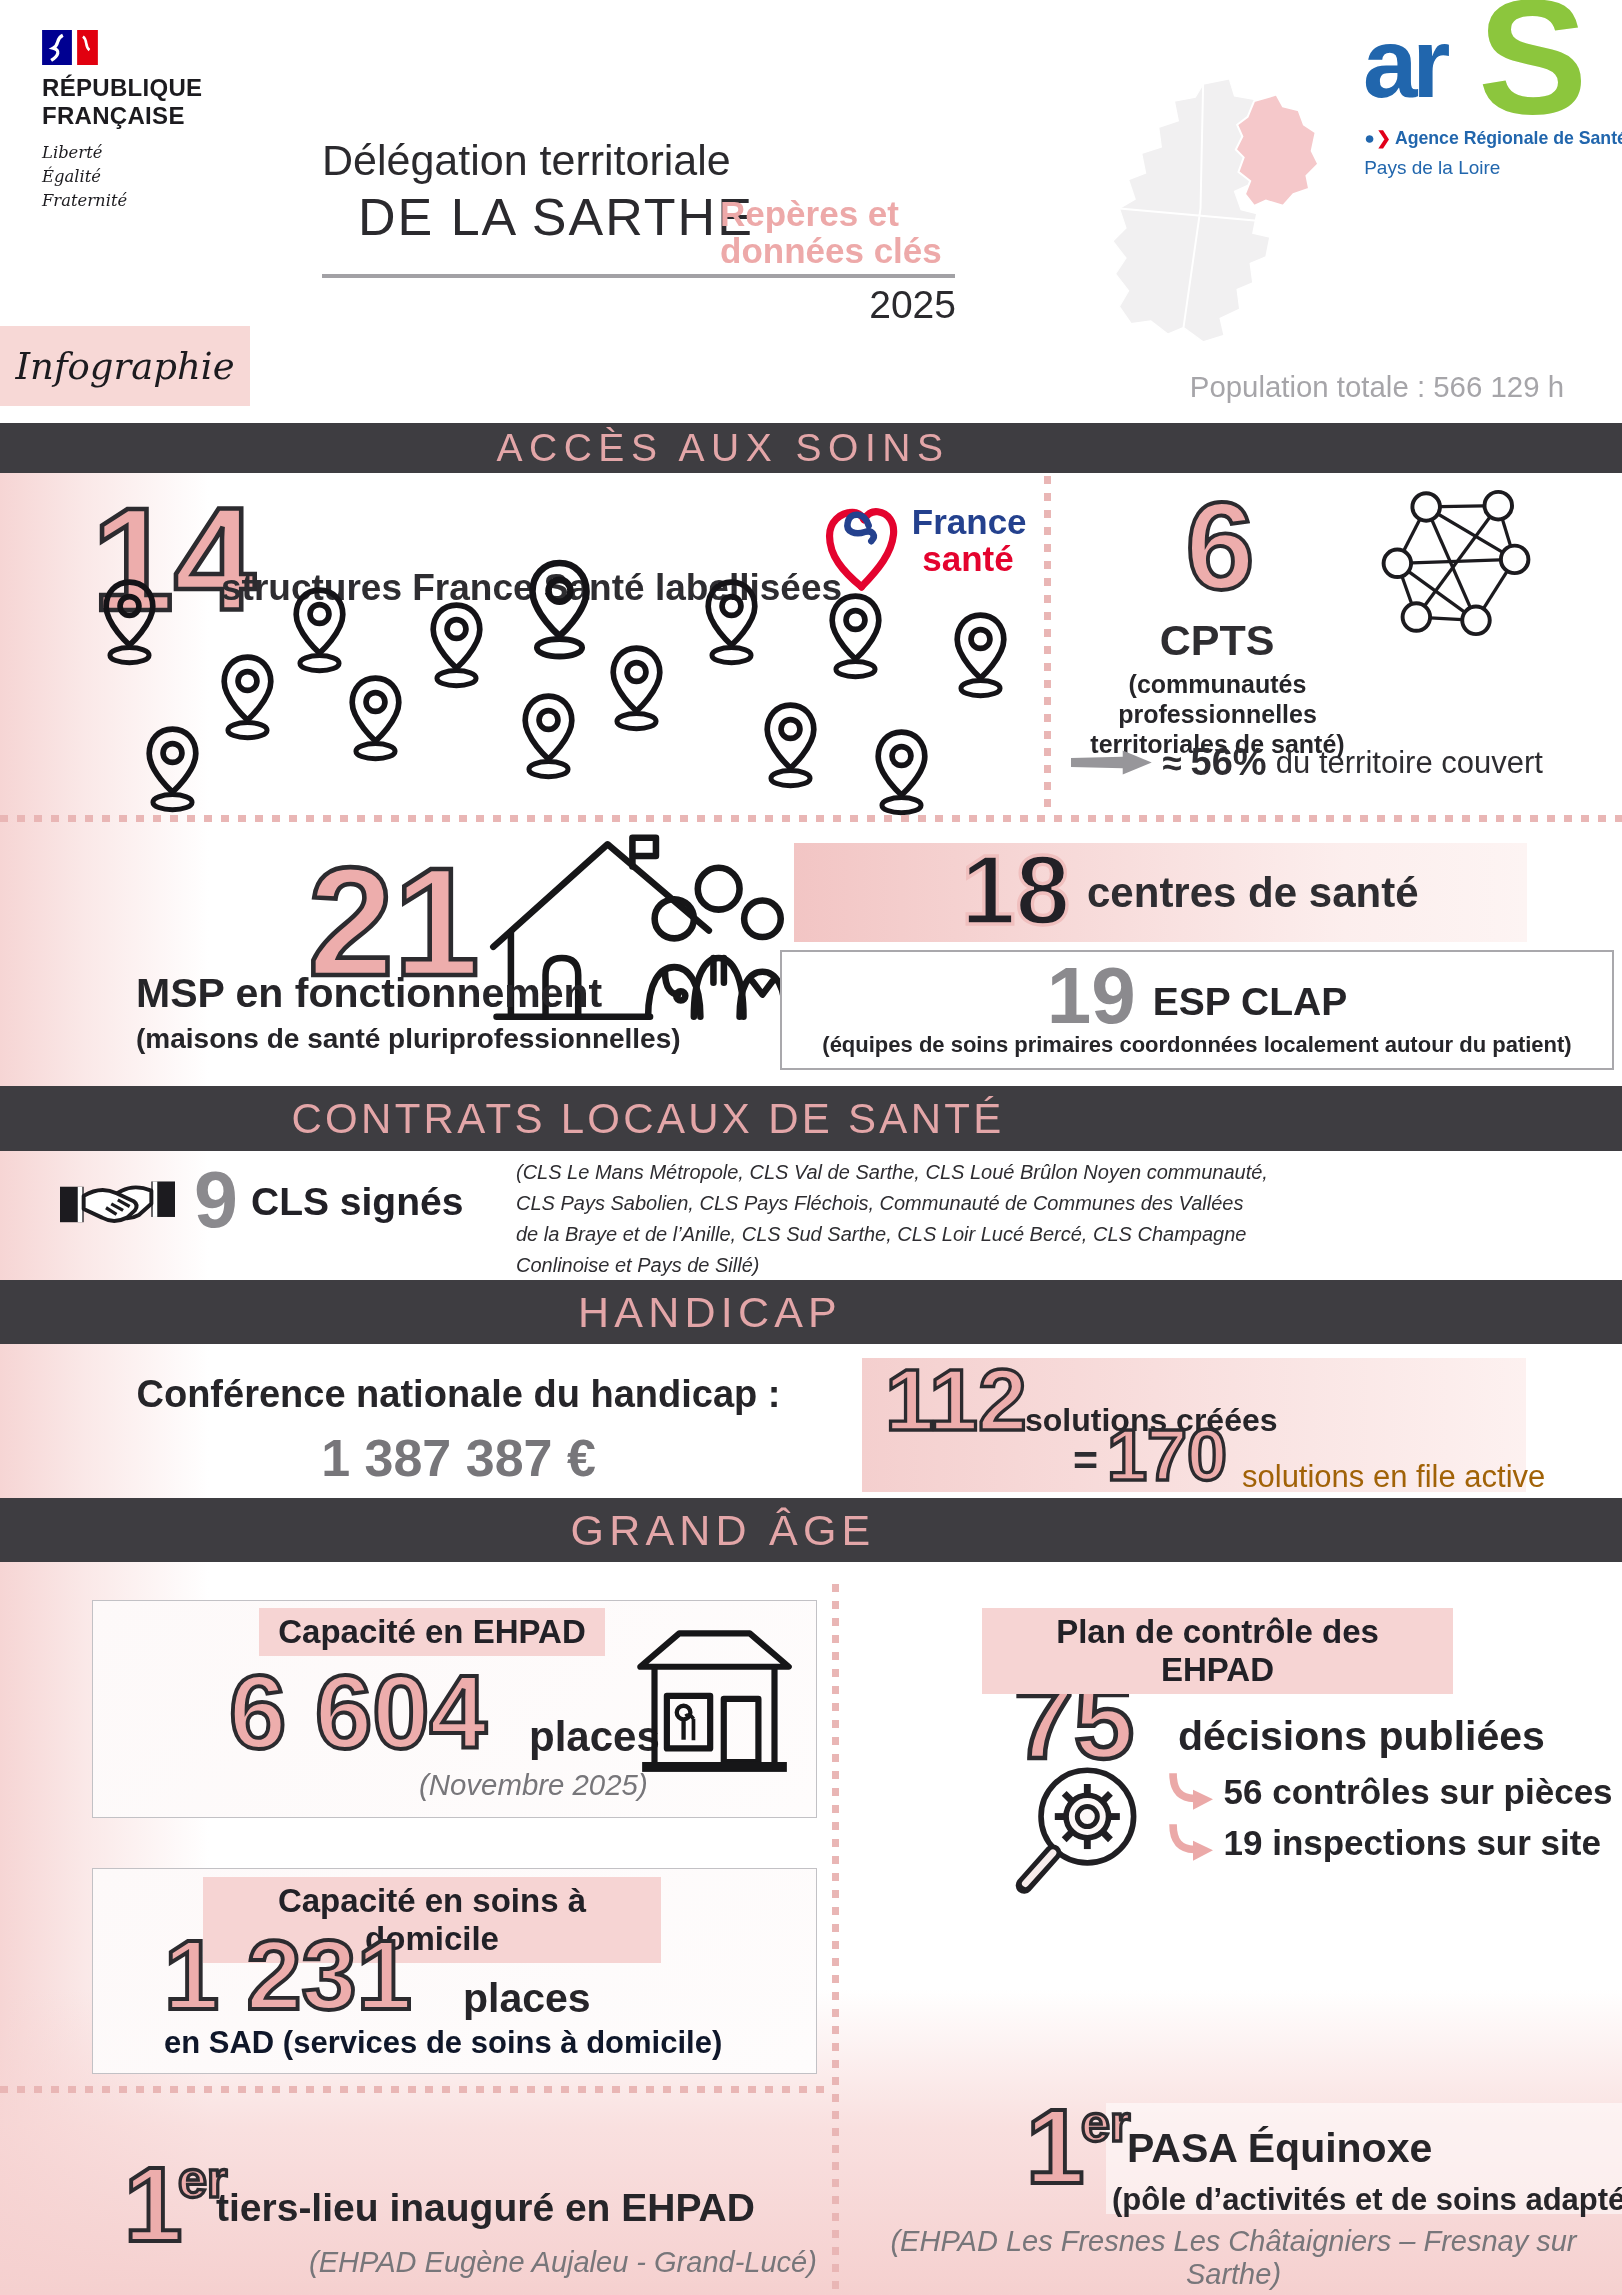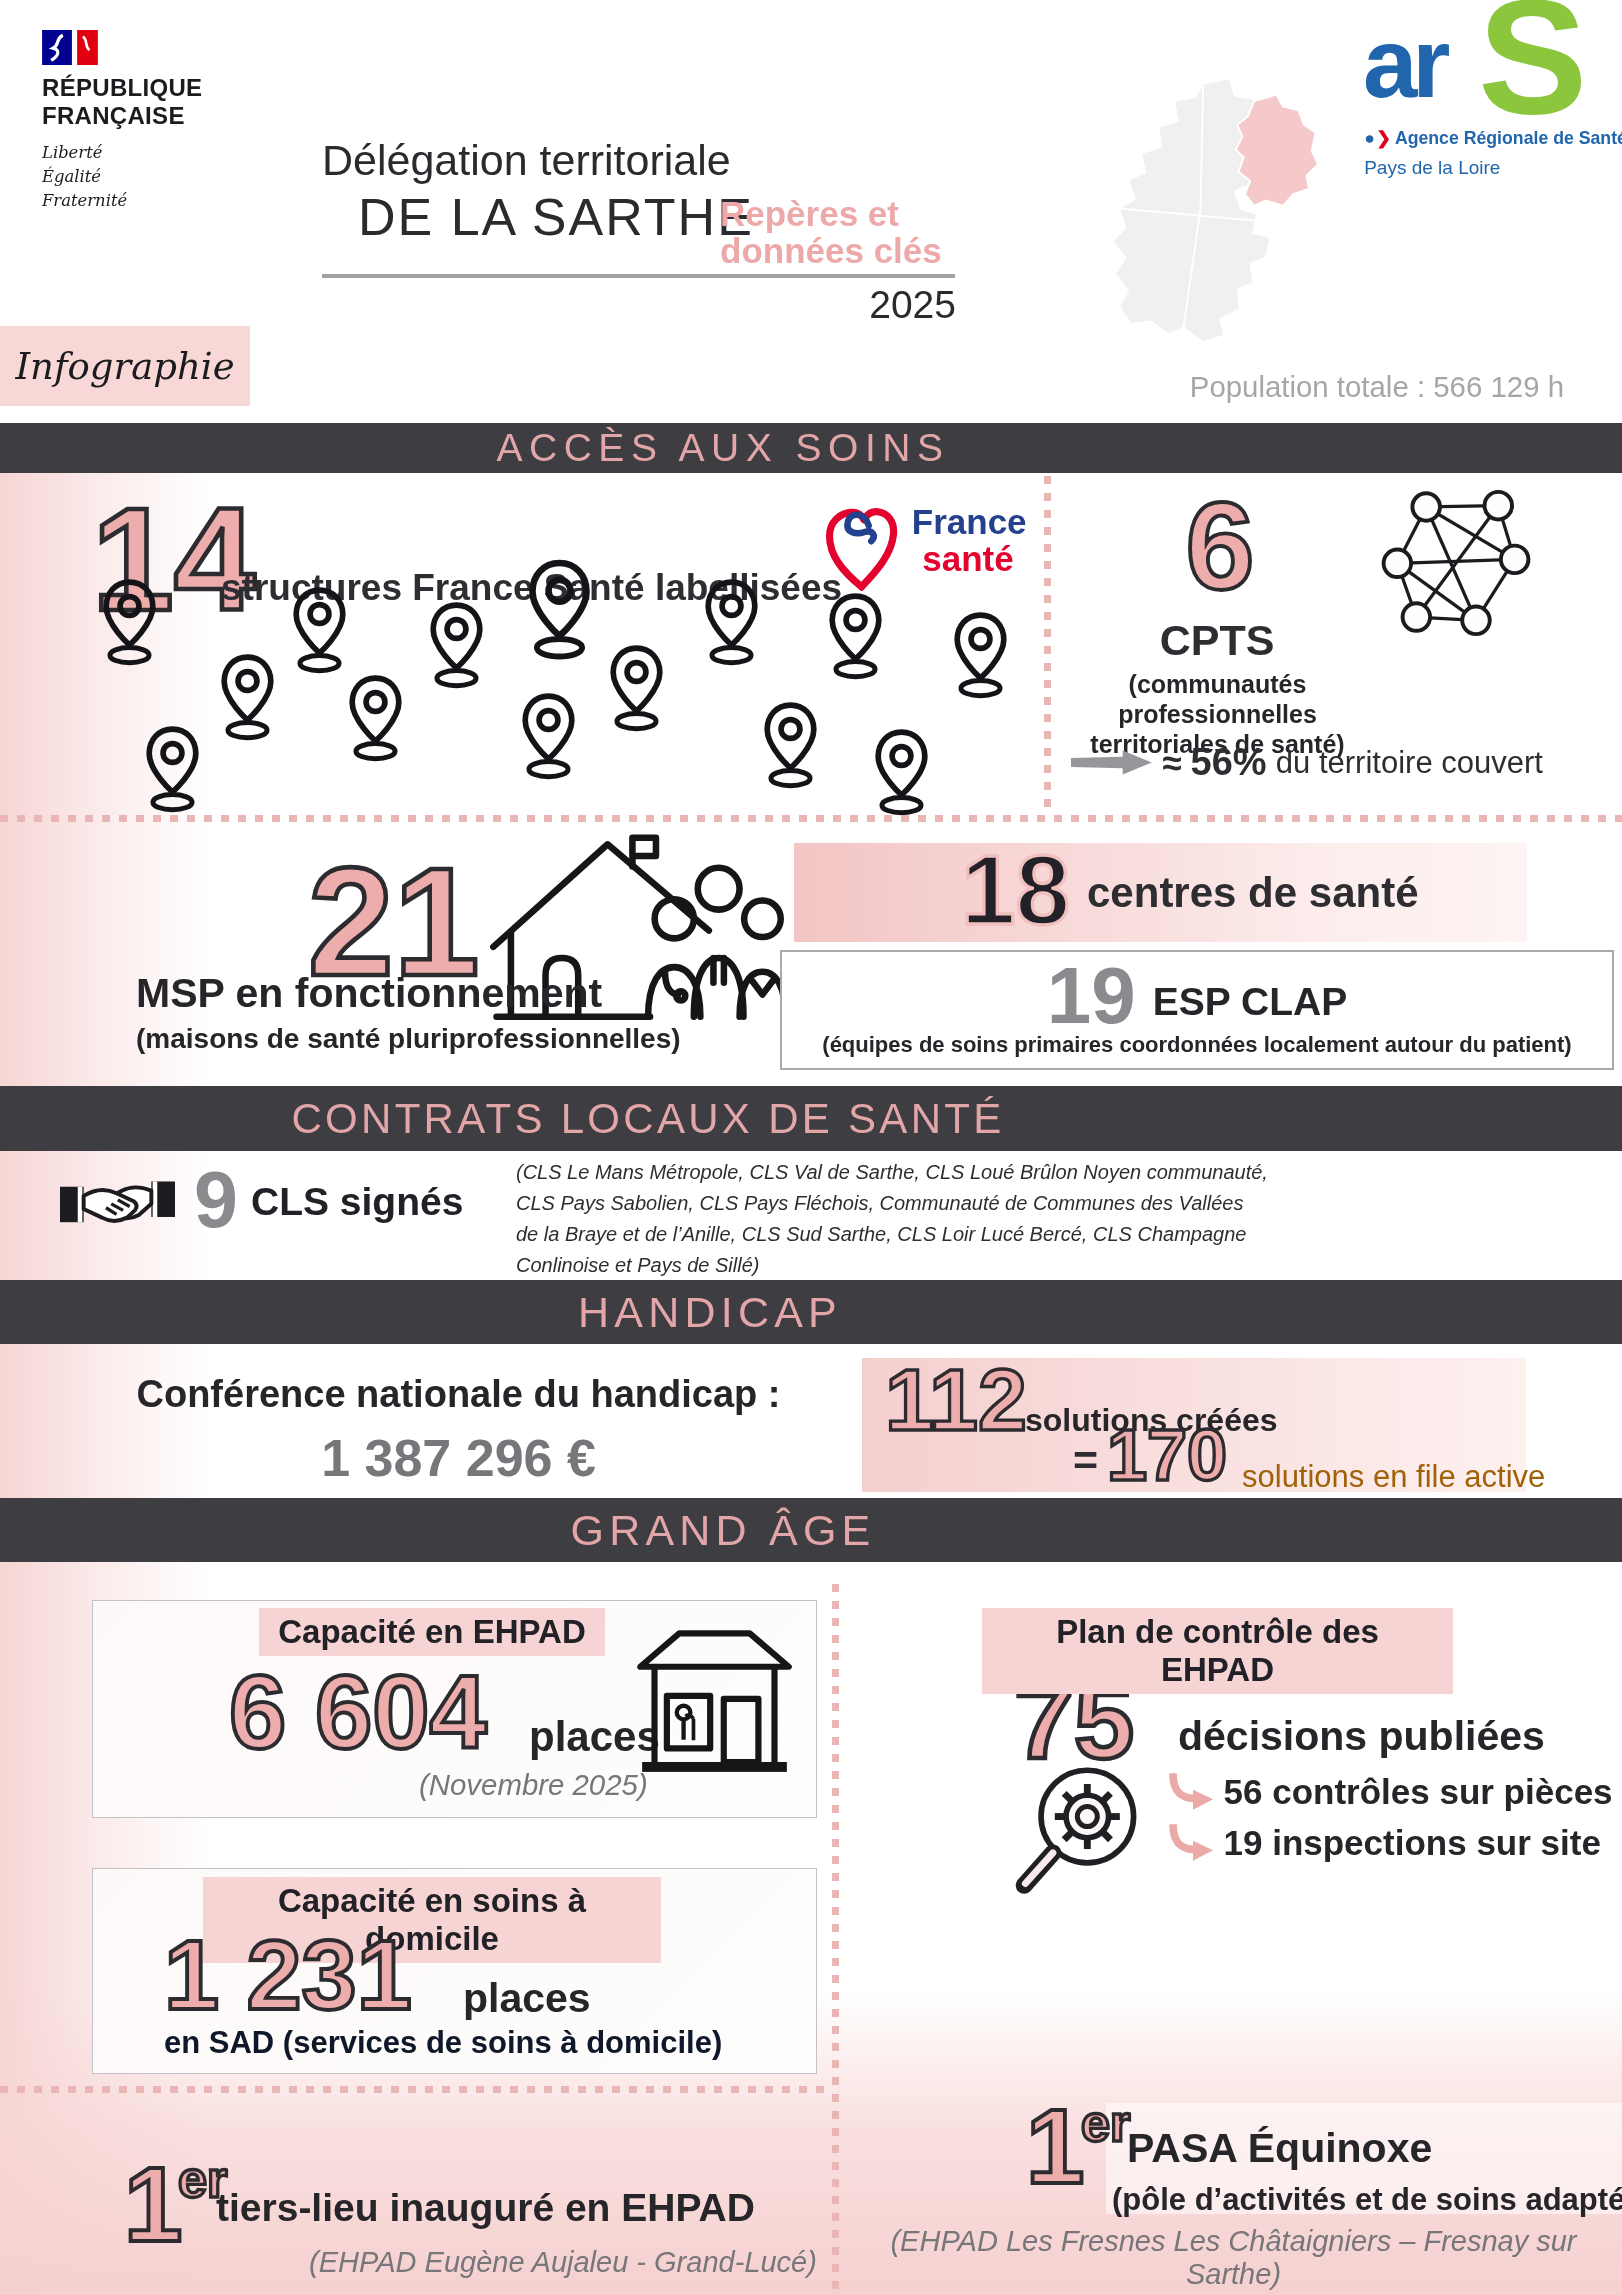--- a/index.html
+++ b/index.html
@@ -325,21 +325,21 @@
   </svg>
   <span class="abs num-gray" style="left:194px;top:1160px;font-size:79px;">9</span>
   <span class="abs nowrap" style="left:251px;top:1180px;font-size:39px;font-weight:800;color:#222127;">CLS signés</span>
   <div class="abs" style="left:516px;top:1157px;width:753px;font-size:20px;line-height:31px;font-style:italic;color:#2e2d31;">(CLS Le Mans Métropole, CLS Val de Sarthe, CLS Loué Brûlon Noyen communauté, CLS Pays Sabolien, CLS Pays Fléchois, Communauté de Communes des Vallées de la Braye et de l’Anille, CLS Sud Sarthe, CLS Loir Lucé Bercé, CLS Champagne Conlinoise et Pays de Sillé)</div>
 
   <div class="abs banner" style="top:1280px;height:64px;">
     <div class="bt" style="width:1420px;font-size:43px;letter-spacing:5.2px;line-height:64px;">HANDICAP</div>
   </div>
 
   <div class="abs" style="left:92px;top:1373px;width:733px;text-align:center;font-size:38px;font-weight:800;color:#262529;">Conférence nationale du handicap :</div>
-  <div class="abs" style="left:92px;top:1428px;width:733px;text-align:center;font-size:52px;font-weight:800;color:#77767a;">1 387 296 €</div>
+  <div class="abs" style="left:92px;top:1428px;width:733px;text-align:center;font-size:52px;font-weight:800;color:#77767a;">1 387 387 €</div>
 
   <div class="abs pinkboxH" style="left:862px;top:1358px;width:664px;height:134px;"></div>
   <span class="abs num-pink" style="left:885px;top:1356px;font-size:88px;-webkit-text-stroke:3.3px #2c2b2f;">112</span>
   <span class="abs nowrap" style="left:1025px;top:1402px;font-size:32px;font-weight:700;color:#262529;">solutions créées</span>
   <span class="abs" style="left:1073px;top:1436px;font-size:43px;font-weight:700;color:#2e2d31;">=</span>
   <span class="abs num-pink" style="left:1107px;top:1419px;font-size:72px;-webkit-text-stroke:3.3px #2c2b2f;">170</span>
   <span class="abs nowrap" style="left:1242px;top:1459px;font-size:31px;font-weight:400;color:#a16207;">solutions en file active</span>
 
   <div class="abs banner" style="top:1498px;height:64px;">
     <div class="bt" style="width:1446px;font-size:43px;letter-spacing:5.2px;line-height:64px;">GRAND ÂGE</div>

